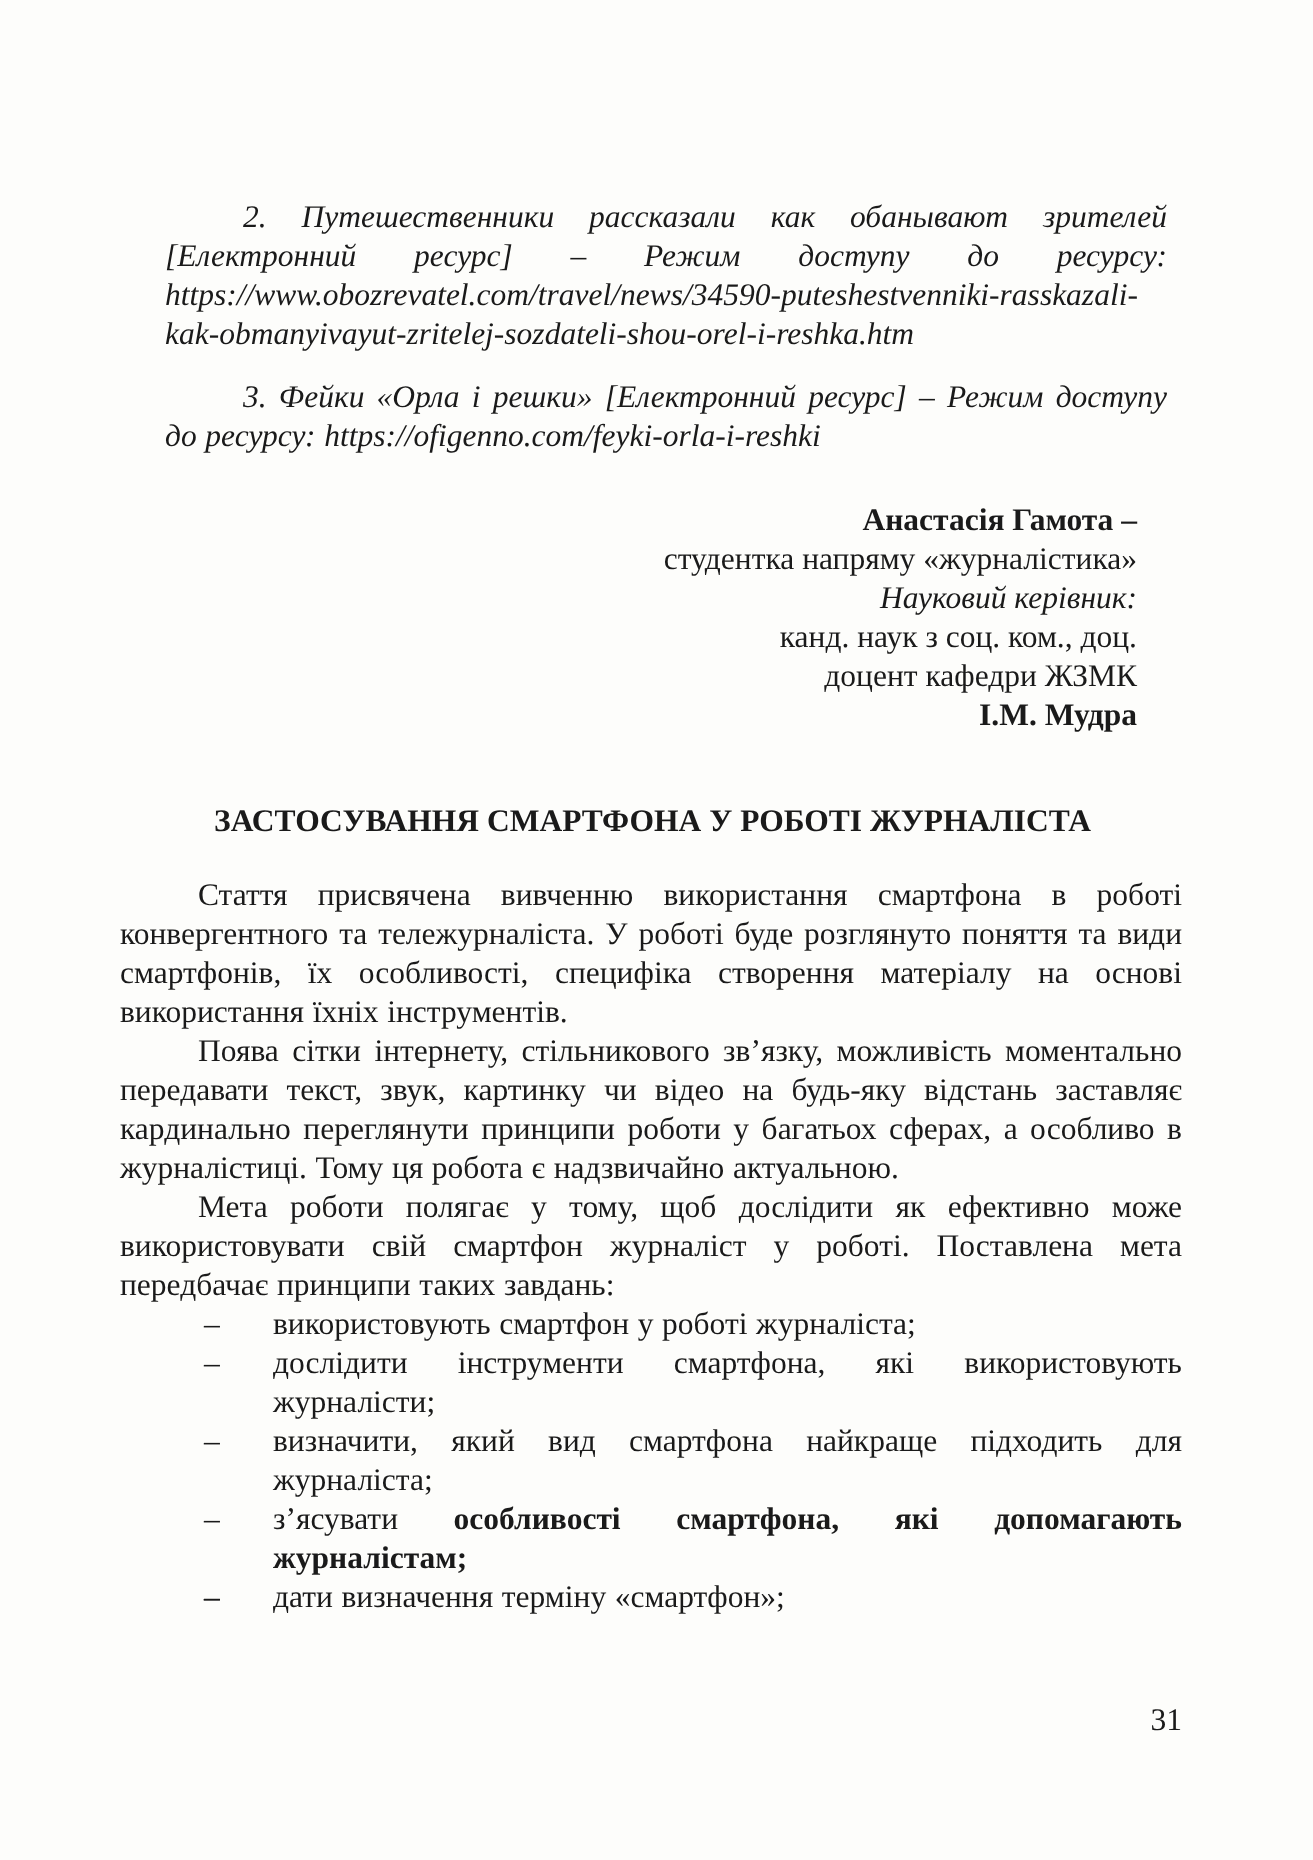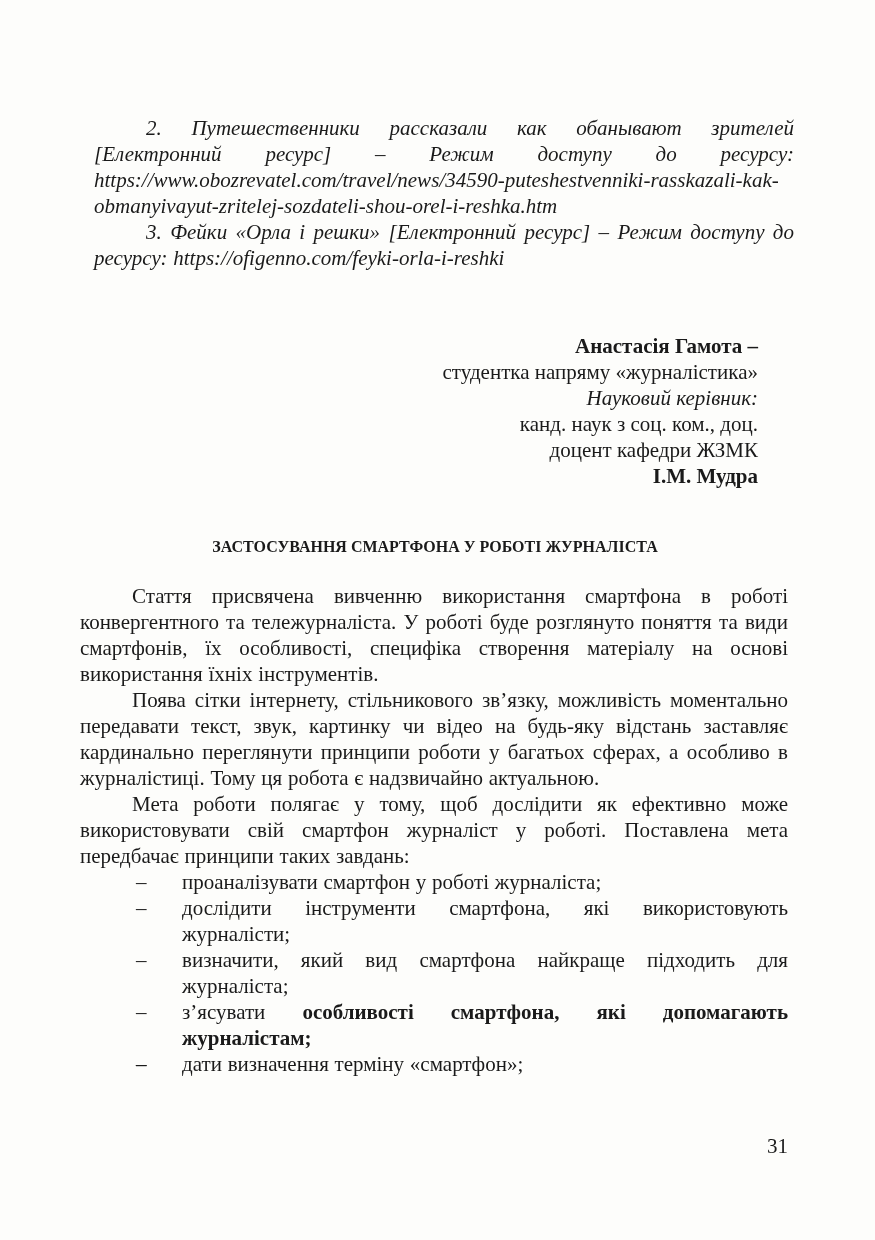--- a/index.html
+++ b/index.html
@@ -19,21 +19,21 @@
   }
 
   
   .refs {
     position: absolute;
     left: 94px;
     top: 115px;
     width: 700px;
   }
   .ref {
-    margin: 0;
+    margin: 16px;
     font-style: italic;
     text-align: justify;
     text-indent: 52px;
     word-spacing: 0.5px;
     overflow-wrap: break-word;
   }
 
   
   .author {
     position: absolute;
@@ -49,21 +49,21 @@
   .author .i { font-style: italic; }
 
   
   .title {
     position: absolute;
     left: 82px;
     top: 534px;
     width: 706px;
     margin: 0;
     text-align: center;
-    font-size: 16px;
+    font-size: 21px;
     line-height: 26px;
     font-weight: bold;
   }
 
   
   .bodytext {
     position: absolute;
     left: 80px;
     top: 583px;
     width: 708px;
@@ -120,21 +120,21 @@
 
   <h1 class="title">ЗАСТОСУВАННЯ СМАРТФОНА У РОБОТІ ЖУРНАЛІСТА</h1>
 
   <section class="bodytext">
     <p class="para">Стаття присвячена вивченню використання смартфона в роботі конвергентного та тележурналіста. У роботі буде розглянуто поняття та види смартфонів, їх особливості, специфіка створення матеріалу на основі використання їхніх інструментів.</p>
     <p class="para">Поява сітки інтернету, стільникового зв’язку, можливість моментально передавати текст, звук, картинку чи відео на будь-яку відстань заставляє кардинально переглянути принципи роботи у багатьох сферах, а особливо в журналістиці. Тому ця робота є надзвичайно актуальною.</p>
     <p class="para">Мета роботи полягає у тому, щоб дослідити як ефективно може використовувати свій смартфон журналіст у роботі. Поставлена мета передбачає принципи таких завдань:</p>
 
     <div class="tasks">
       <div class="task">
-        <span class="dash">–</span><span>проаналізувати смартфон у роботі журналіста;</span><b></b>
+        <span class="dash">–</span><span>використовують смартфон у роботі журналіста;</span><b></b>
       </div>
       <div class="task">
         <span class="dash">–</span><span>дослідити інструменти смартфона, які використовують журналісти;</span><b></b>
       </div>
       <div class="task">
         <span class="dash">–</span><span>визначити, який вид смартфона найкраще підходить для журналіста;</span><b></b>
       </div>
       <div class="task">
         <span class="dash">–</span><span>з’ясувати </span><b>особливості смартфона, які допомагають журналістам;</b>
       </div>

